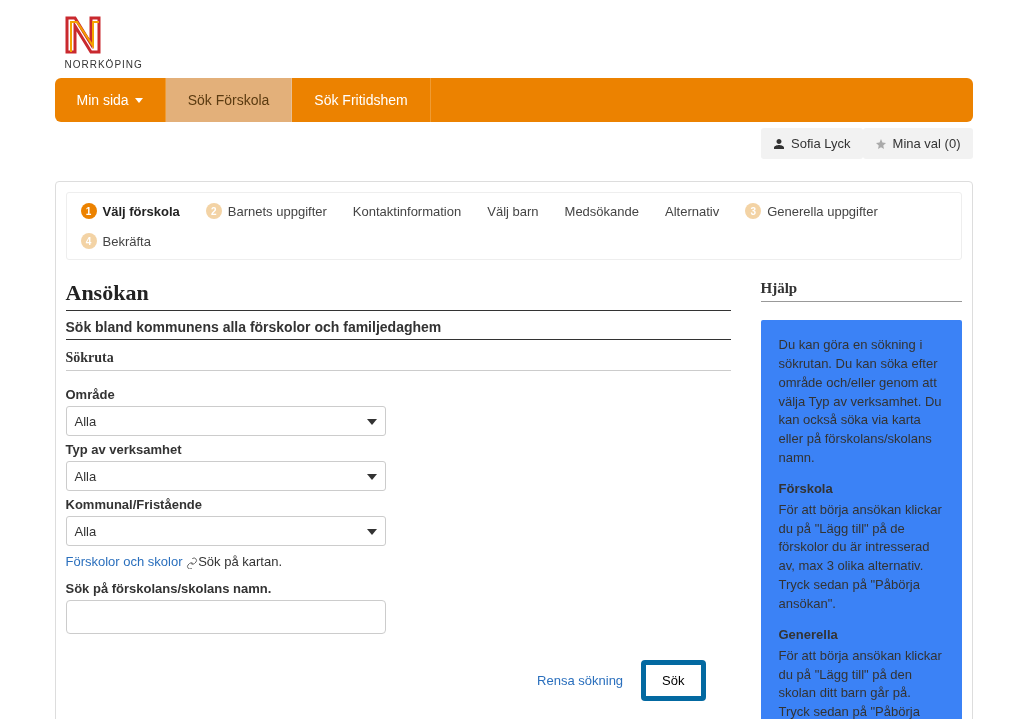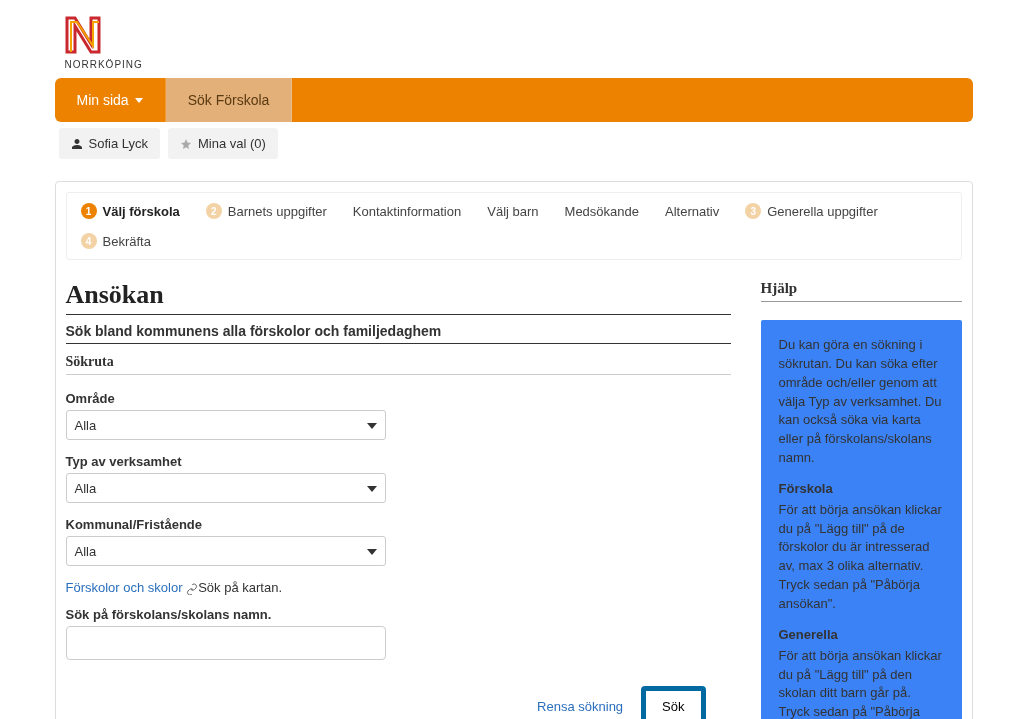--- a/index.html
+++ b/index.html
@@ -7,46 +7,46 @@
   .page { width: 930px; margin: 0 auto; padding: 10px 6px; }
   .logo-area { padding: 4px 10px 8px 10px; }
   .logo-mark { display: inline-block; vertical-align: top; }
   .logo-text { display: block; font-size: 10px; letter-spacing: 1px; color: #333; margin-top: 2px; }
 
   .main-nav { background: #ec8200; display: flex; border-radius: 6px; }
   .nav-item { color: #fff; padding: 14px 22px; font-size: 14px; cursor: pointer; border-right: 1px solid rgba(255,255,255,0.2); display: flex; align-items: center; gap: 6px; }
   .nav-item.active { background: #e3b07a; color: #5b3b11; }
   .caret { width: 0; height: 0; border-left: 4px solid transparent; border-right: 4px solid transparent; border-top: 5px solid #fff; display: inline-block; }
 
-  .subnav { background: #fff; padding: 6px 0 6px 4px; display: flex; gap: 8px; }
+  .subnav { background: #fff; padding: 6px 0 6px 4px; display: flex; gap: 0; justify-content: flex-end; }
   .sub-pill { background: #f2f2f2; border-radius: 3px; padding: 8px 12px; display: flex; align-items: center; gap: 6px; font-size: 13px; color: #333; }
   .user-icon { width: 12px; height: 12px; }
   .star-icon { width: 12px; height: 12px; fill: #aaa; }
 
   .content-wrap { border: 1px solid #ddd; border-radius: 4px; margin-top: 16px; padding: 10px; }
   .progress-bar { background: #fff; border: 1px solid #eee; border-radius: 3px; padding: 10px 14px; display: flex; flex-wrap: wrap; gap: 14px 26px; align-items: center; font-size: 13px; }
   .step { display: flex; align-items: center; gap: 6px; color: #444; }
   .step .num { display: inline-flex; align-items: center; justify-content: center; width: 16px; height: 16px; border-radius: 50%; background: #eee; color: #fff; font-size: 10px; font-weight: bold; }
   .step.active { font-weight: bold; color: #222; }
   .step.active .num { background: #ec8200; }
   .step.pale .num { background: #f3d3a5; }
 
   .columns { display: flex; gap: 30px; margin-top: 14px; align-items: flex-start; }
   .col-main { flex: 0 0 665px; }
   .col-side { flex: 1; }
 
-  h1.page-title { font-family: Georgia, "Times New Roman", serif; font-size: 26px; font-weight: bold; color: #222; margin: 6px 0 4px 0; }
+  h1.page-title { font-family: Georgia, "Times New Roman", serif; font-size: 22px; font-weight: bold; color: #222; margin: 6px 0 4px 0; }
   .hr { border: none; border-bottom: 1px solid #333; margin-bottom: 8px; }
   .subtitle { font-size: 14px; font-weight: bold; margin-bottom: 4px; }
   .hr2 { border: none; border-bottom: 1px solid #333; margin-bottom: 10px; }
 
   .panel-title { font-family: Georgia, "Times New Roman", serif; font-weight: bold; font-size: 14px; margin-bottom: 4px; }
   .panel-hr { border: none; border-bottom: 1px solid #ccc; margin-bottom: 16px; }
 
-  .form-group { margin-bottom: 14px; width: 320px; }
+  .form-group { margin-bottom: 6px; width: 320px; }
   .form-label { font-weight: bold; font-size: 13px; display: block; margin-bottom: 4px; }
   .select { width: 100%; height: 30px; border: 1px solid #ccc; border-radius: 3px; padding: 4px 8px; background: #fff; font-size: 13px; position: relative; display: flex; align-items: center; justify-content: space-between; }
   .select::after { content: ""; width: 0; height: 0; border-left: 5px solid transparent; border-right: 5px solid transparent; border-top: 6px solid #333; position: absolute; right: 8px; top: 12px; }
 
   .link-row { margin: 8px 0 12px 0; font-size: 13px; }
   .link { color: #2a6fbd; cursor: pointer; }
   .chain-icon { width: 12px; height: 12px; vertical-align: middle; fill: #666; }
 
   .text-input { width: 320px; height: 34px; border: 1px solid #ccc; border-radius: 4px; padding: 4px 8px; font-size: 13px; }
 
@@ -73,20 +73,23 @@
     </span>
   </div>
 
   <div class="main-nav">
     <div class="nav-item">
       <span>Min sida</span>
       <span class="caret"></span>
     </div>
     <div class="nav-item active">
       <span>Sök Förskola</span>
+    </div>
+    <div class="nav-item">
+      <span>Sök Fritidshem</span>
     </div>
   </div>
 
   <div class="subnav">
     <div class="sub-pill">
       <svg class="user-icon" viewBox="0 0 24 24">
           <path d="M12 12c2.8 0 5-2.2 5-5s-2.2-5-5-5-5 2.2-5 5 2.2 5 5 5zm0 2c-3.3 0-10 1.7-10 5v3h20v-3c0-3.3-6.7-5-10-5z" fill="#333"></path>
         </svg>
       <span>Sofia Lyck</span>
     </div>

